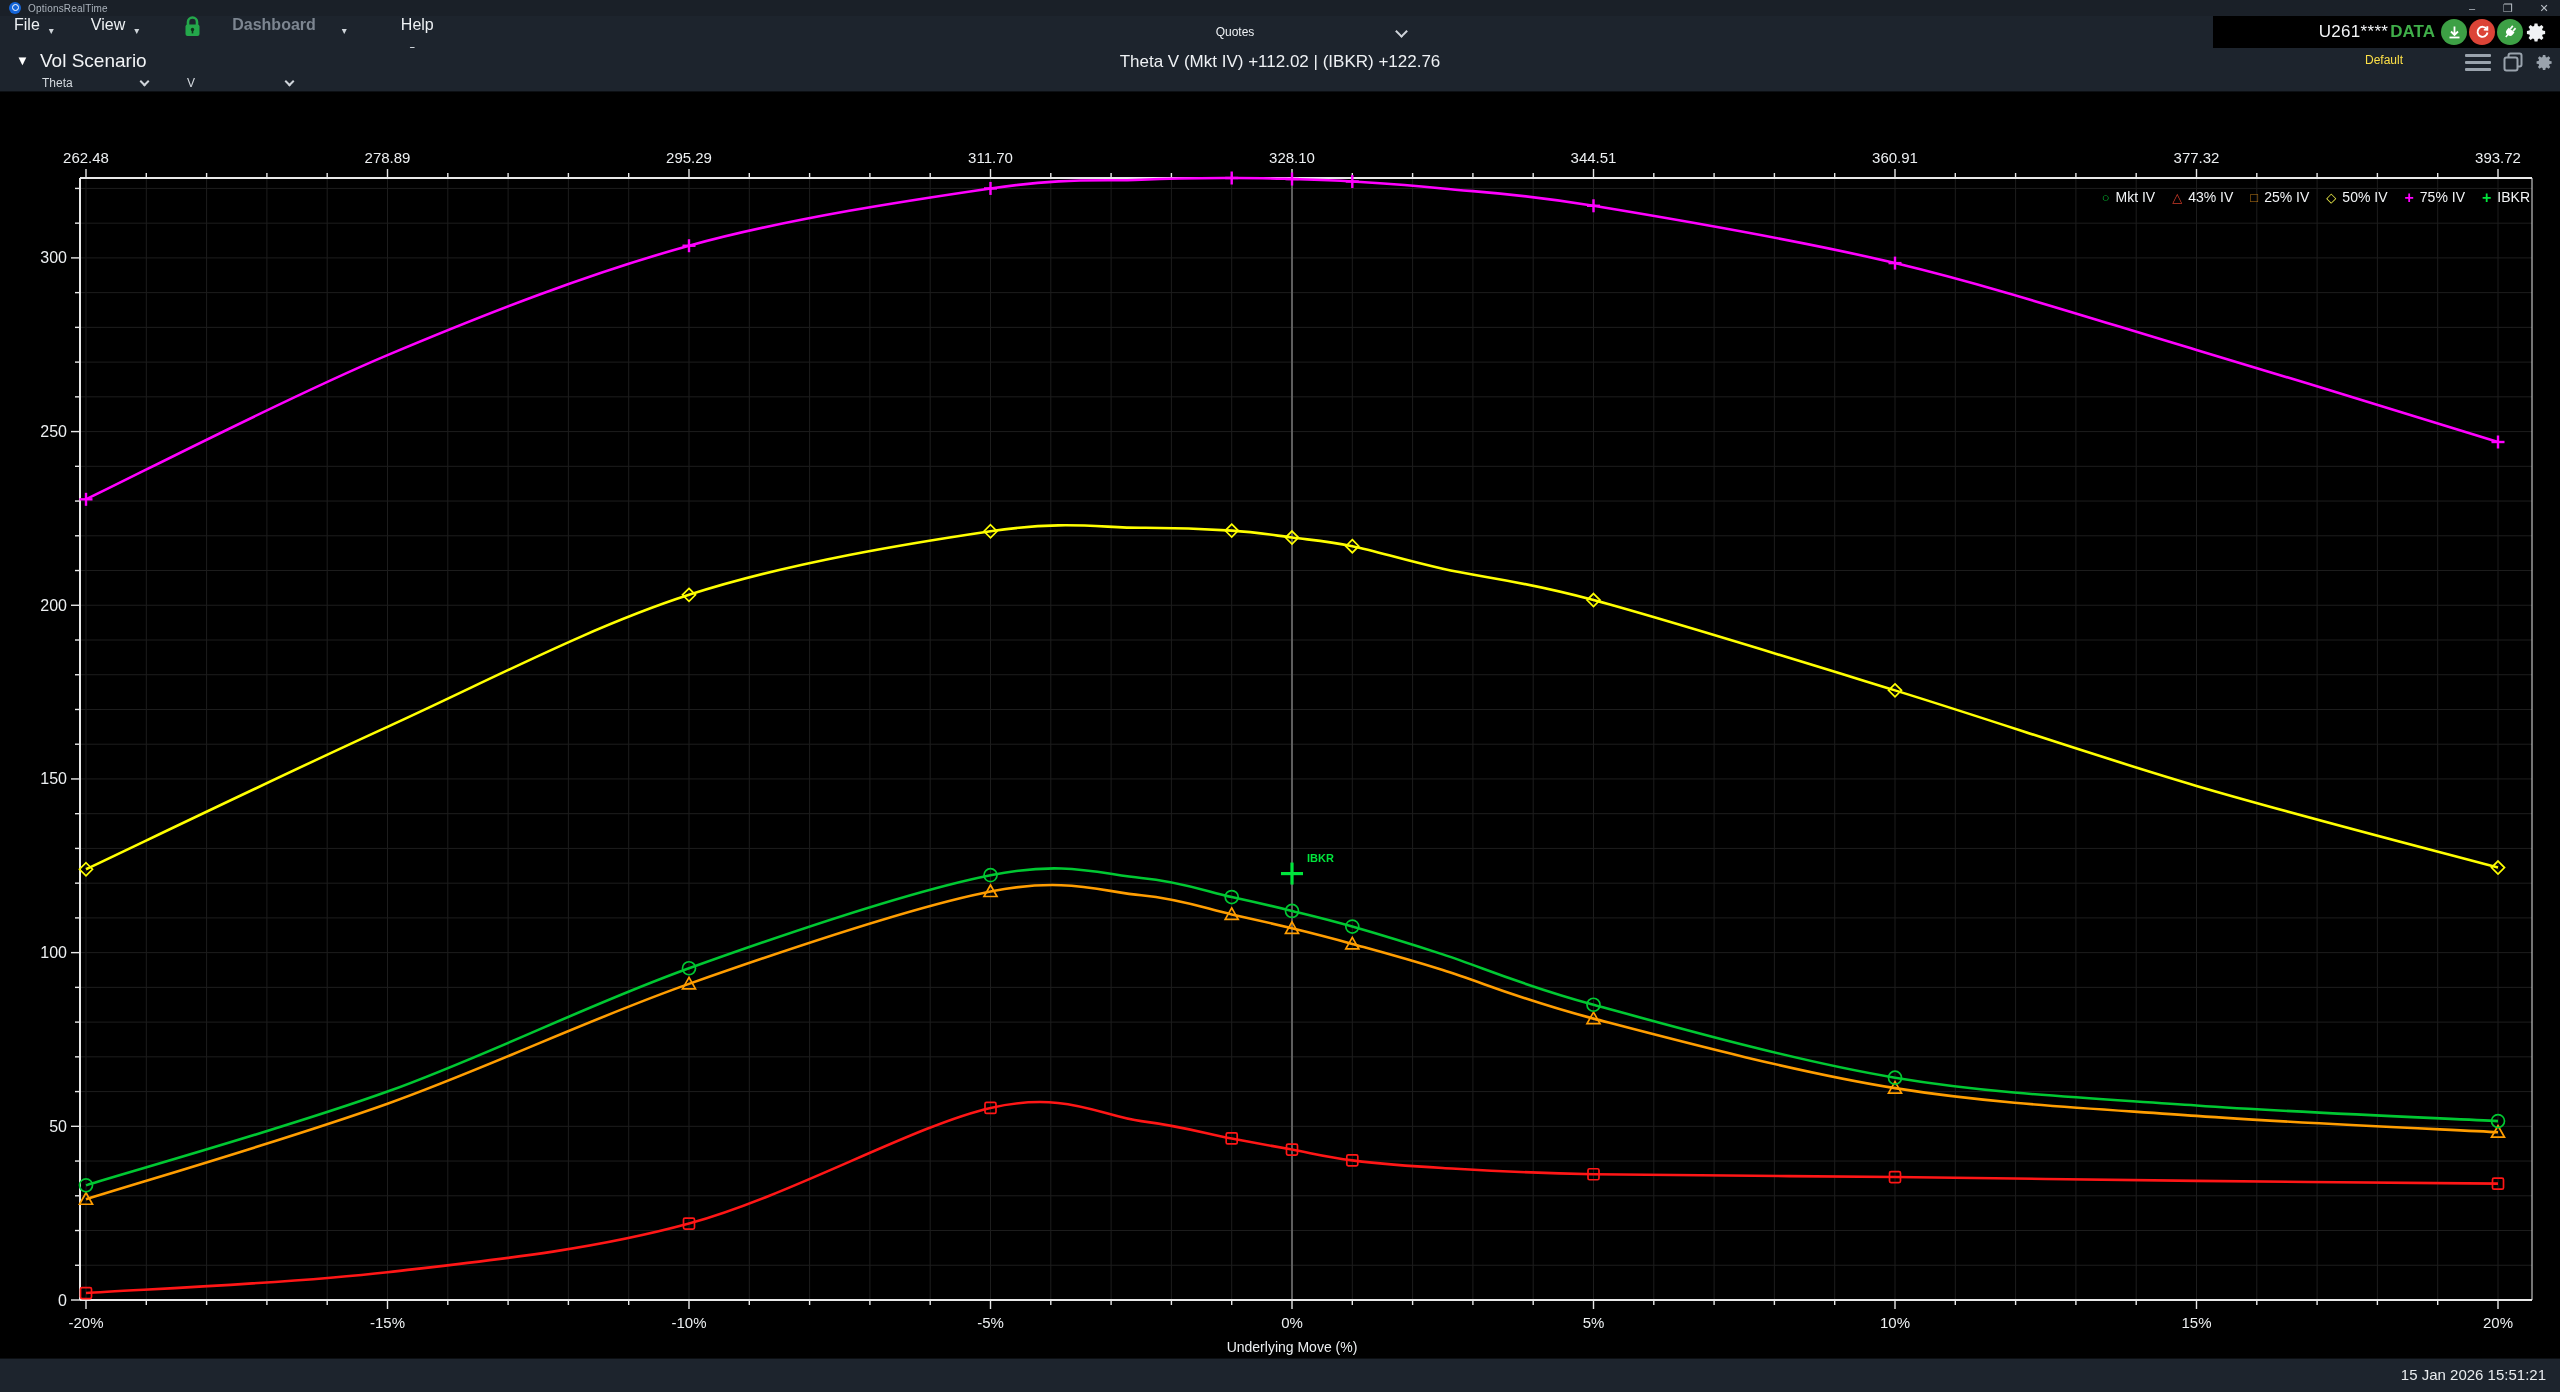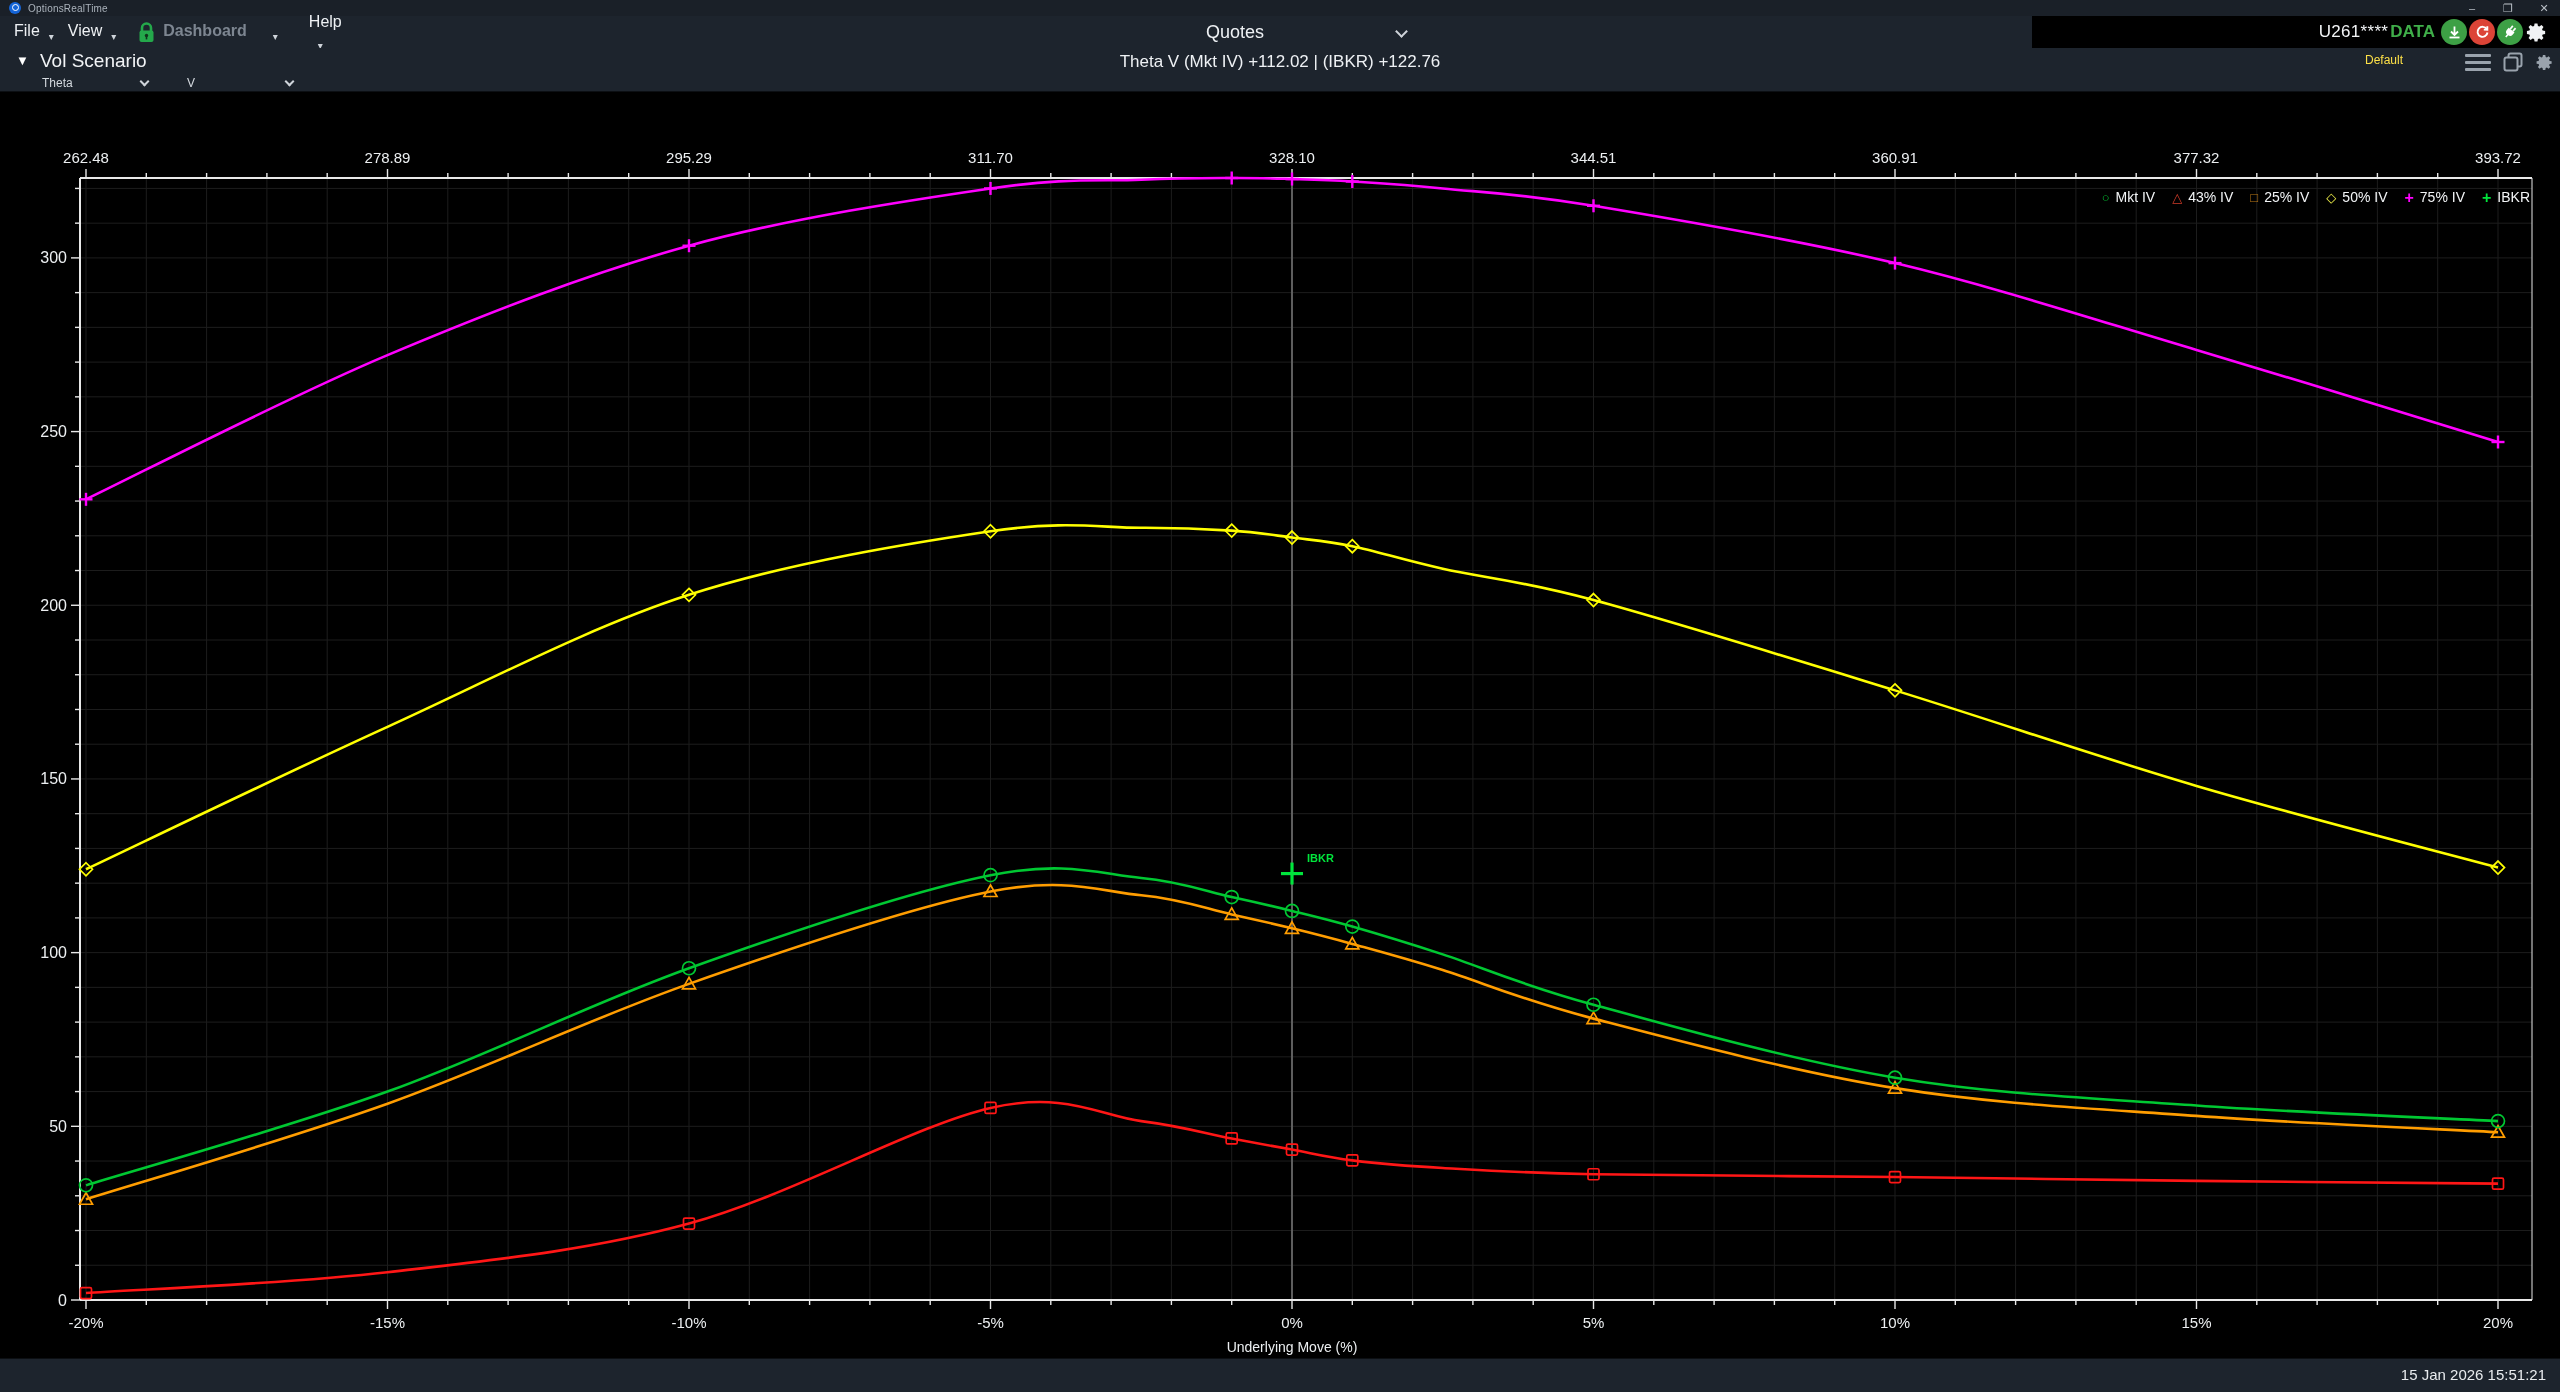--- a/index.html
+++ b/index.html
@@ -7,29 +7,29 @@
   body { font-family:"Liberation Sans","DejaVu Sans",sans-serif; color:#e8ebee; position:relative; }
 
   
   .titlebar { position:absolute; left:0; top:0; width:2560px; height:16px; background:#1a2028; display:flex; align-items:center; }
   .app-logo { width:12px; height:12px; border-radius:50%; background:#1565d8; margin:0 7px 0 9px; position:relative; }
   .app-logo::after { content:""; position:absolute; left:3px; top:2px; width:5px; height:5px; border:1.5px solid #fff; border-radius:50%; }
   .titlebar-title { font-size:10px; color:#aab2bb; letter-spacing:.2px; }
   .win-controls { position:absolute; right:8px; top:0; height:16px; display:flex; gap:20px; align-items:center; }
   .win-btn { color:#b8bec5; font-size:11px; line-height:16px; width:16px; text-align:center; cursor:pointer; }
 
-  .menubar { position:absolute; left:0; top:16px; width:2032px; height:32px; background:#1d242d; display:flex; align-items:center; }
+  .menubar { position:absolute; left:0; top:16px; width:2213px; height:32px; background:#1d242d; display:flex; align-items:flex-start;gap:23px; }
   .menu-item { display:flex; align-items:flex-start; margin-left:14px; cursor:pointer; }
   .menu-label { font-size:16px; color:#eef1f4; }
   .menu-label.disabled { color:#7d8691; }
   .caret { color:#cfd4da; font-size:10px; margin-left:9px; margin-top:9px; }
   .lock-wrap { margin-left:22px; margin-right:8px; display:flex; align-items:center; }
 
   .quotes-dd { position:absolute; left:1060px; top:16px; width:350px; height:32px; display:flex; align-items:center; cursor:pointer; }
-  .quotes-label { position:absolute; left:0; right:0; text-align:center; font-size:18px; color:#eef1f4; }
+  .quotes-label { position:absolute; left:0; right:0; text-align:center; font-size:12px; color:#eef1f4; }
   .chev { width:9px; height:9px; border-left:2px solid #cfd4da; border-bottom:2px solid #cfd4da; transform:rotate(-45deg); display:inline-block; }
   .quotes-chev { position:absolute; right:4px; top:11px; }
 
   .account { position:absolute; right:12px; top:16px; height:32px; display:flex; align-items:center; gap:2px; }
   .account-id { font-size:17px; color:#f2f4f6; letter-spacing:.3px; }
   .account-data { font-size:17px; font-weight:bold; color:#3fae49; margin-right:4px;text-align:center; }
   .round-btn { width:26px; height:26px; border-radius:50%; display:flex; align-items:center; justify-content:center; cursor:pointer; }
   .round-btn.green { background:#3da045; }
   .round-btn.red { background:#dc4437; }
   .round-btn svg { display:block; }

